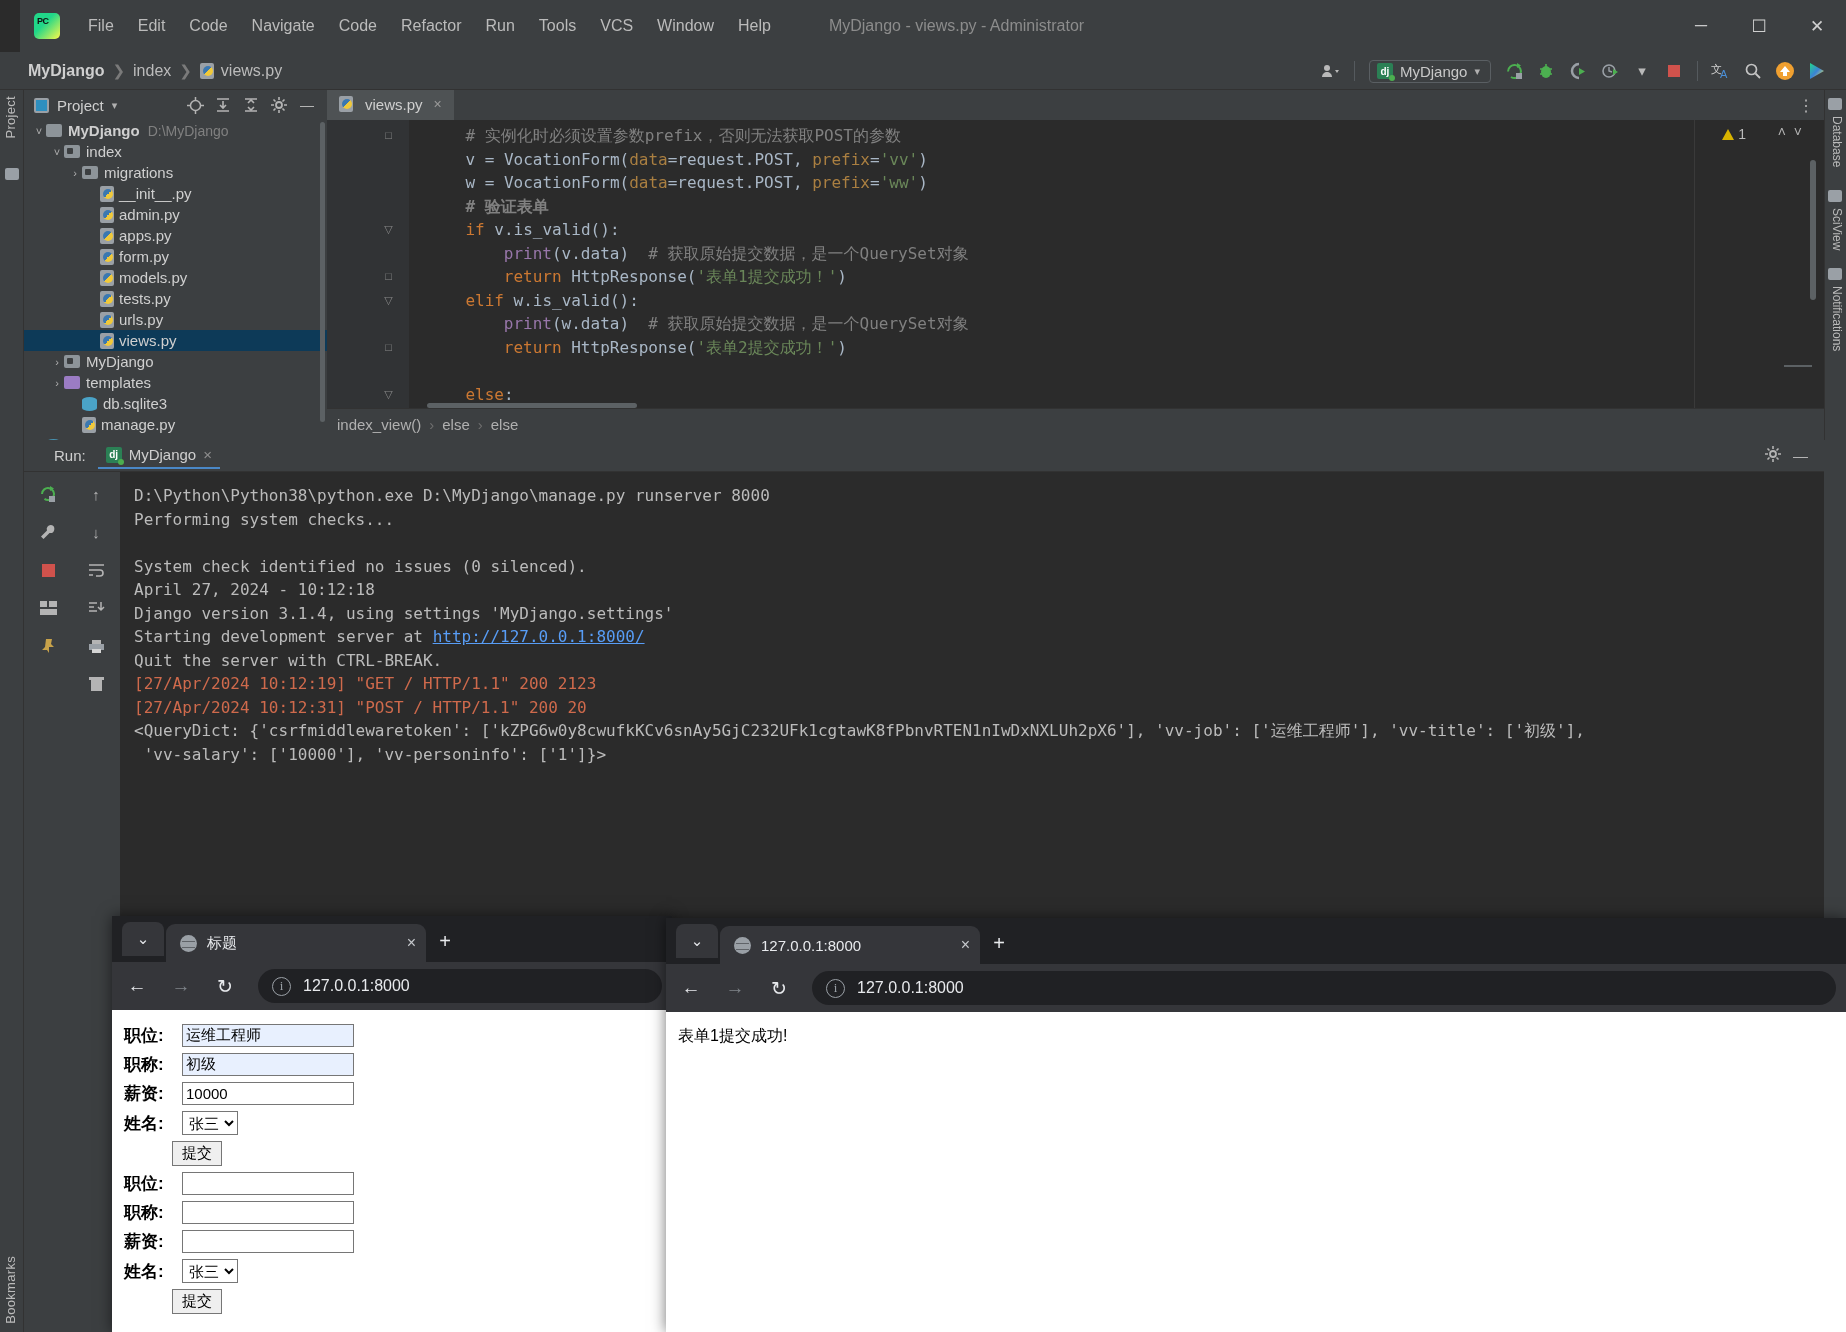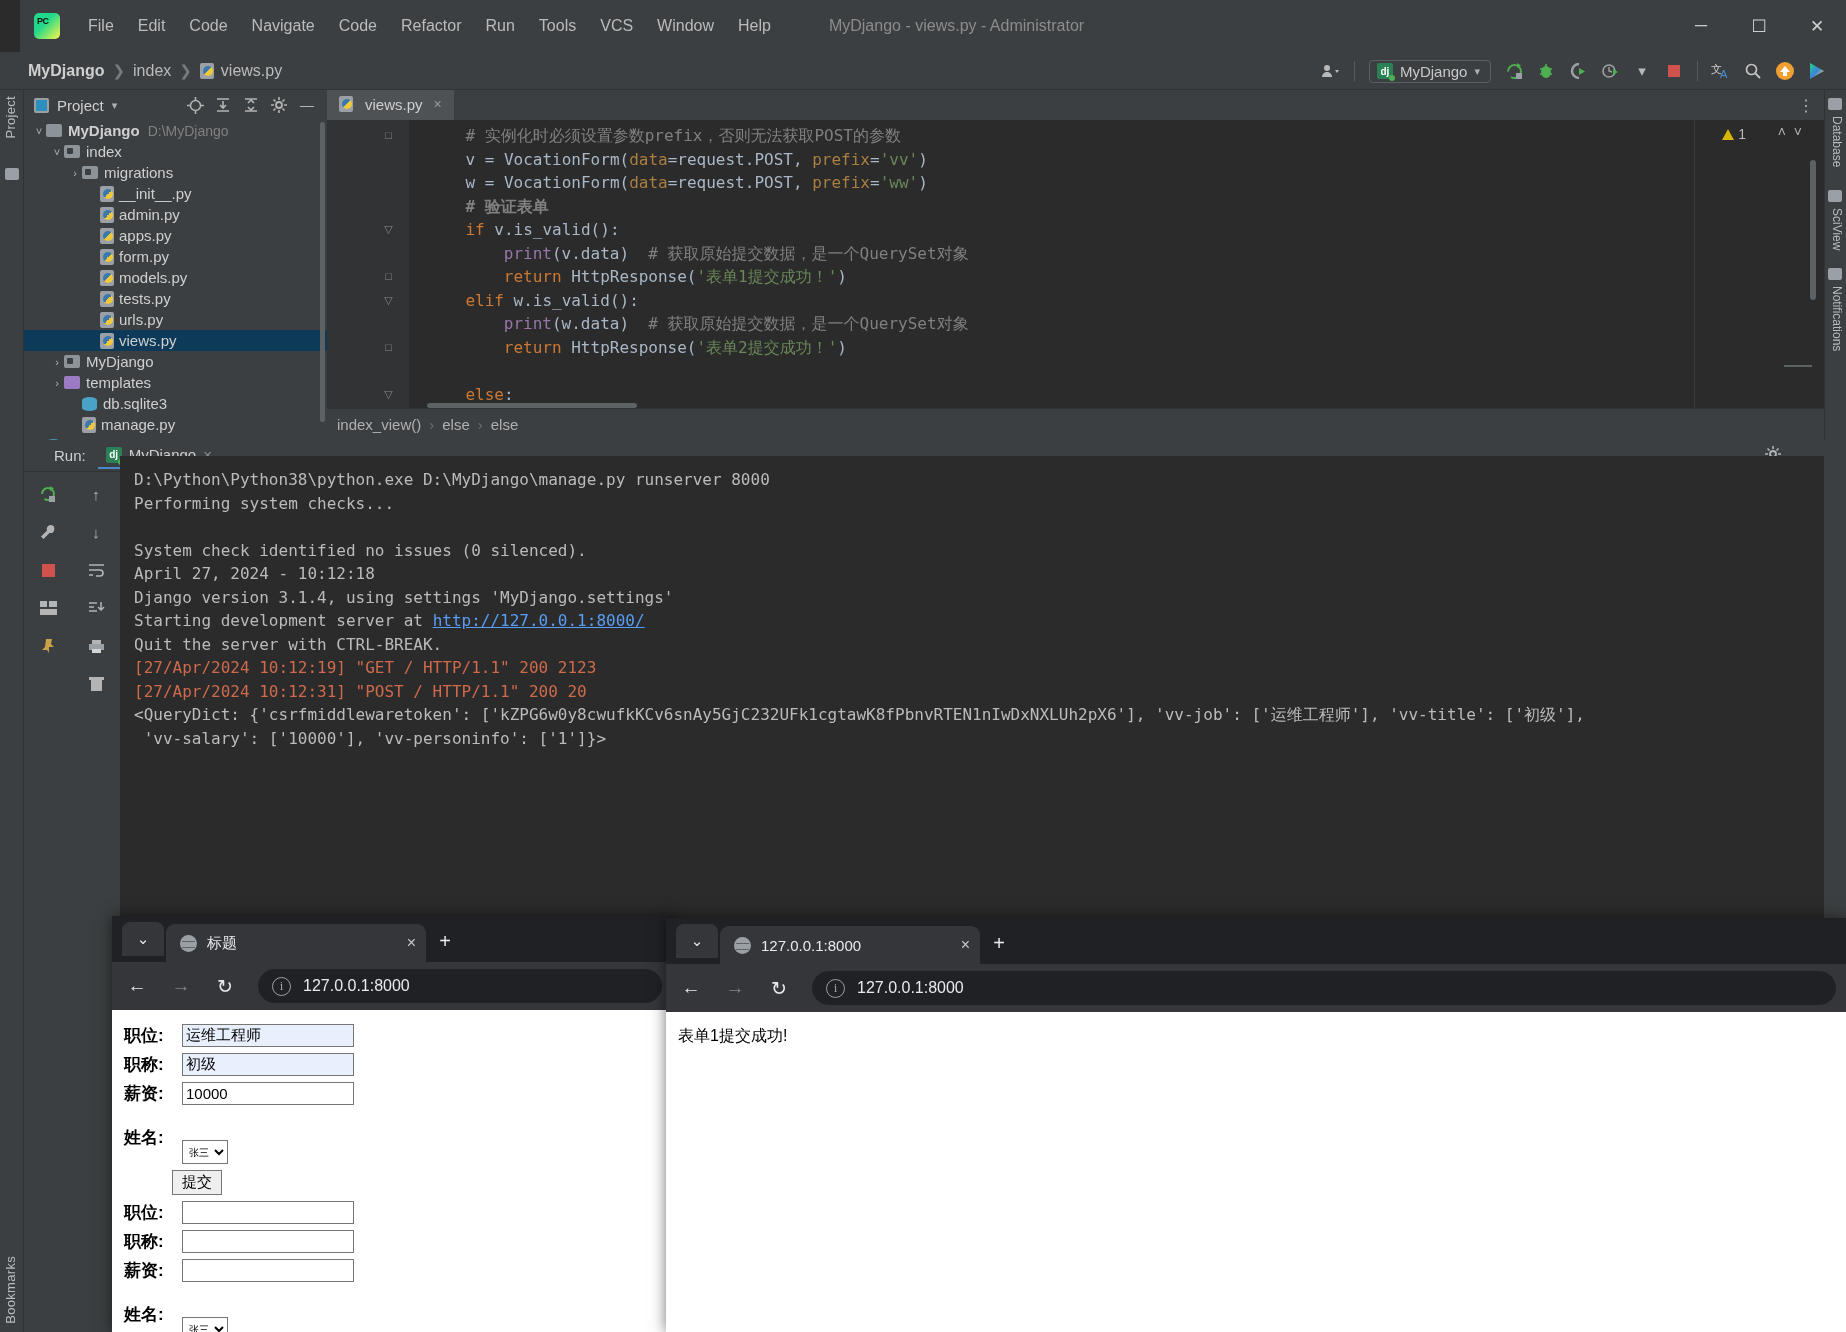--- a/index.html
+++ b/index.html
@@ -274,21 +274,21 @@
   }
   .rs-col {
     width: 48px; display: flex; flex-direction: column; align-items: center;
     padding-top: 10px; gap: 14px;
   }
   .rs-btn {
     width: 26px; height: 24px; display: flex; align-items: center;
     justify-content: center; color: #b4b4b4; font-size: 15px;
   }
   .console {
-    position: absolute; left: 96px; top: 16px; width: 1704px; height: 704px;
+    position: absolute; left: 96px; top: 32px; width: 1704px; height: 704px;
     background: #2b2b2b; overflow: hidden;
     font-family: "DejaVu Sans Mono", monospace; font-size: 16px;
     color: #bbbbbb; padding: 12px 0 0 14px; line-height: 23.5px;
   }
   .cline { white-space: pre; }
   .cl-red { color: #cf6a4c; }
   .cl-link { color: #589df6; text-decoration: underline; }
 
   
   .browser {
@@ -353,23 +353,22 @@
   }
   .form-lbl { font-weight: bold; font-size: 17px; min-width: 54px; }
   .form-inp {
     width: 172px; height: 23px; border: 1px solid #767676;
     background: #fff; font-size: 15px; padding: 0 3px;
     font-family: "Liberation Sans", sans-serif; color:#000;
   }
   .form-inp.autofill { background: #e8f0fe; }
   .form-sel {
     height: 24px; border: 1px solid #767676; background: #fff;
-    font-size: 10px; padding: 0 2px; color: #000;
+    font-size: 15px; padding: 0 2px; color: #000;
     font-family: "Liberation Sans", sans-serif;
-    margin-top: 29px;
   }
   .form-btn {
     background: #efefef; border: 1px solid #767676; font-size: 15px;
     padding: 2px 9px; font-family: "Liberation Sans", sans-serif; color:#000;
     margin-bottom: 6px;
     margin-left: 48px;
   }
 </style>
 </head>
 <body>

